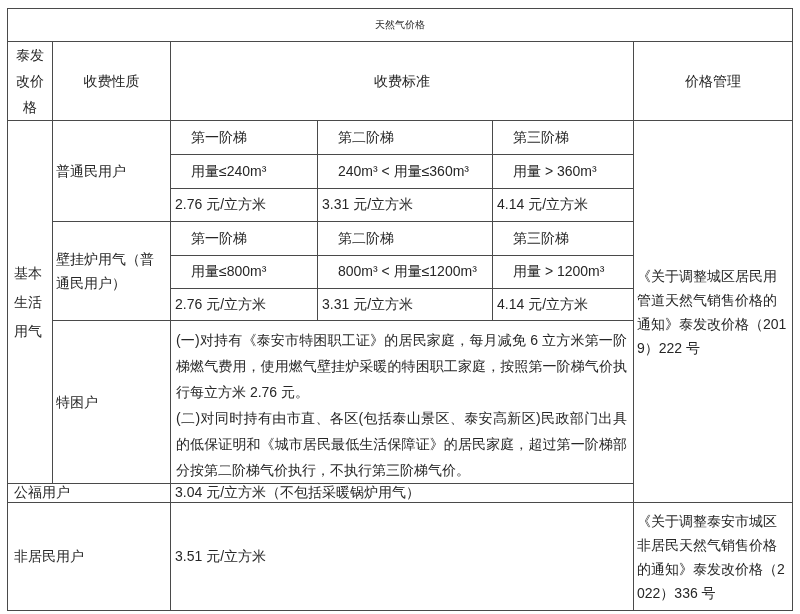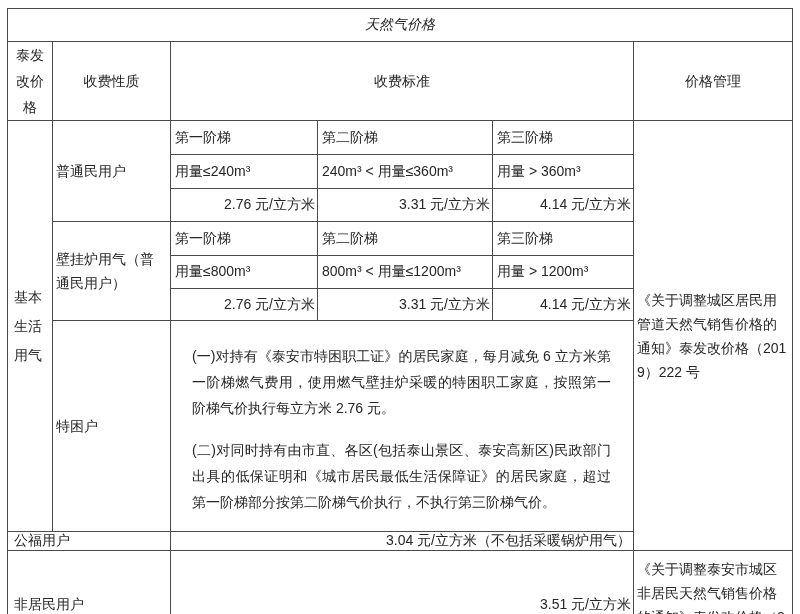--- a/index.html
+++ b/index.html
@@ -13,29 +13,29 @@
     border-collapse:collapse;table-layout:fixed;width:785px;
   }
   td{
     border:1px solid #4a4a4a;
     font-size:14px;
     padding:0;
     vertical-align:middle;
     overflow:hidden;
     word-break:break-all;
   }
-  .title-cell{text-align:center;font-size:14px;font-style:italic;}
+  .title-cell{text-align:center;font-size:10px;}
   .head-cell{text-align:center;line-height:26px;padding:0 4px;}
   .vcat-cell{text-align:left;line-height:29px;padding:0 6px;}
   .group-cell{text-align:left;line-height:24px;padding:0 3px;}
-  .tier-cell{text-align:left;padding:0 2px 0 4px;}
+  .tier-cell{text-align:left;padding:0 2px 0 20px;}
   .name-cell{text-align:left;padding:0 2px 0 6px;}
-  .price-cell{text-align:right;padding:0 2px 0 4px;}
+  .price-cell{text-align:left;padding:0 2px 0 4px;}
   .para-cell{vertical-align:top;padding:6px 6px 0 5px;line-height:26px;text-align:justify;}
-  .para-cell .para{margin:16px;}
+  .para-cell .para{margin:0;}
   .mgmt-cell{text-align:left;line-height:24px;padding:0 2px 0 3px;vertical-align:middle;}
 </style>
 </head>
 <body>
 
 <div class="wrap">
   <table>
     <colgroup>
       <col style="width:45px">
       <col style="width:118px">

